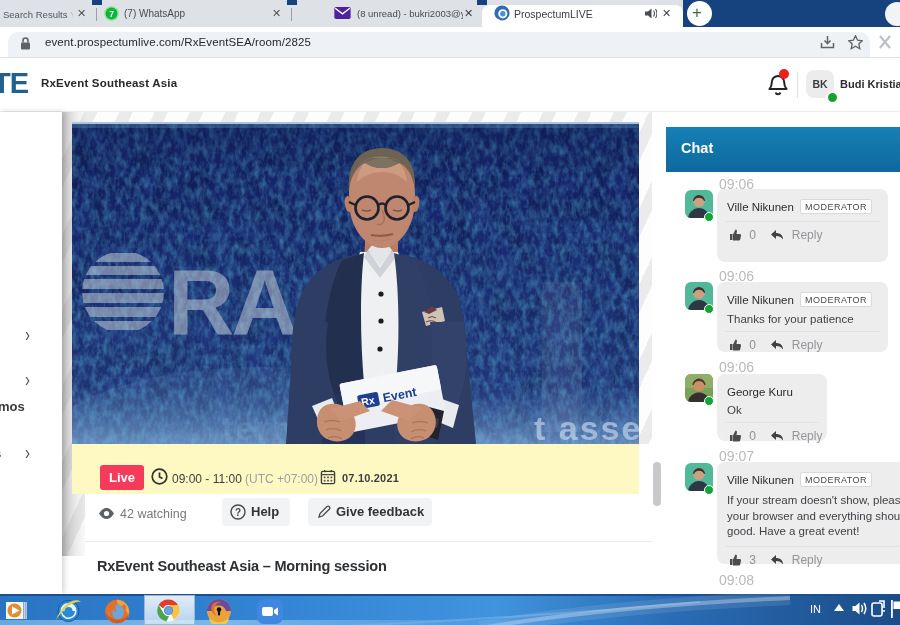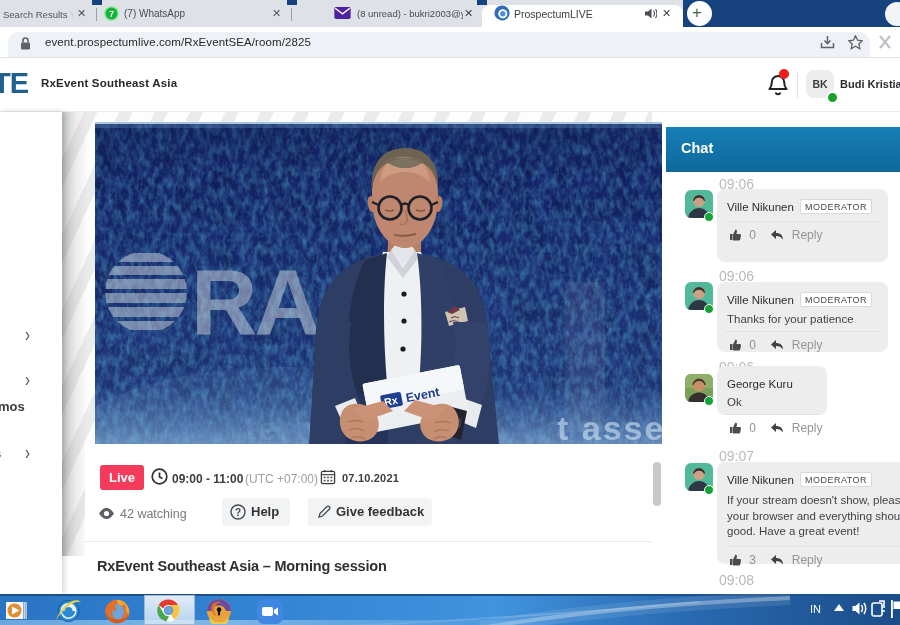--- a/index.html
+++ b/index.html
@@ -27,21 +27,21 @@
   #stripes{position:absolute;left:62px;top:0;width:596px;height:468px;
     background:repeating-linear-gradient(115deg,#fdfdfd 0 20px,#ebebec 20px 32px);}
   #stripeshadow{position:absolute;left:62px;top:0;width:26px;height:468px;
     background:linear-gradient(90deg,rgba(135,135,135,0.48),rgba(170,170,170,0.2) 55%,rgba(200,200,200,0));}
   #drawer{position:absolute;left:0;top:0;width:62px;height:482px;background:#fff;box-shadow:2px 0 6px rgba(0,0,0,0.18);}
   .chev{position:absolute;font-size:15px;color:#555;transform:scaleY(1.3);}
   .drawertxt{position:absolute;font-size:13px;font-weight:600;color:#3a3a3a;}
   #whitebelow{position:absolute;left:62px;top:444px;width:596px;height:38px;background:#fff;}
   #infocard{position:absolute;left:85px;top:332px;width:567px;height:150px;background:#fff;}
   
-  #video{position:absolute;left:95px;top:10px;width:567px;height:322px;background:#fef9c3;overflow:hidden;}
+  #video{position:absolute;left:72px;top:10px;width:567px;height:372px;background:#fef9c3;overflow:hidden;}
   
   #live{position:absolute;left:100px;top:353px;width:44px;height:25px;background:#f43b5c;border-radius:3px;color:#fff;font-size:13px;font-weight:bold;text-align:center;line-height:25px;}
   .inforow{position:absolute;font-size:13px;color:#3b3d40;}
   .pill{position:absolute;height:28px;background:#f2f3f5;border-radius:4px;font-size:13px;font-weight:600;color:#333;line-height:28px;}
   #infodivider{position:absolute;left:85px;top:429px;width:567px;height:1px;background:#e9e9e9;}
   #vidtitle{position:absolute;left:97px;top:446px;font-size:14.5px;font-weight:bold;color:#2e3033;letter-spacing:-0.2px;}
   
   #chat{position:absolute;left:666px;top:0;width:244px;height:482px;background:#fff;}
   #chathead{position:absolute;left:0;top:15px;width:244px;height:45px;background:linear-gradient(180deg,#1680b6,#0f689c);color:#fff;font-size:14.5px;font-weight:bold;}
   #chathead span{position:absolute;left:15px;top:13px;}
@@ -284,21 +284,21 @@
           <path d="M356 301 q-8 -3 -16 0 M354 309 q-8 -3 -15 1 M352 316 q-7 -3 -13 1" stroke="#a9755c" stroke-width="1.3" fill="none"></path>
         </g>
       </svg>
     </div>
 
     <div id="live">Live</div>
     <svg class="abs" style="left:151px;top:356px" width="17" height="17" viewBox="0 0 17 17">
       <circle cx="8.5" cy="8.5" r="7.3" fill="none" stroke="#2f3134" stroke-width="1.7"></circle>
       <path d="M8.5 4.5 V9 L11.5 10.5" fill="none" stroke="#2f3134" stroke-width="1.7"></path>
     </svg>
-    <div class="inforow" style="left:172px;top:360px;font-weight:700;font-size:12px;text-align:right;">09:00 - 11:00</div>
+    <div class="inforow" style="left:172px;top:360px;font-weight:400;font-size:12px;text-align:right;">09:00 - 11:00</div>
     <div class="inforow" style="left:245px;top:360px;color:#9b9ea3;font-size:12px;">(UTC +07:00)</div>
     <svg class="abs" style="left:320px;top:357px" width="16" height="16" viewBox="0 0 17 17">
       <rect x="1.5" y="2.5" width="14" height="13" rx="1.5" fill="none" stroke="#3a3c3f" stroke-width="1.4"></rect>
       <path d="M1.5 6 H15.5" stroke="#3a3c3f" stroke-width="1.2"></path>
       <path d="M5 1 V3.5 M12 1 V3.5" stroke="#3a3c3f" stroke-width="1.4"></path>
       <g fill="#4a4c4f">
           <rect x="4" y="8" width="1.8" height="1.8"></rect>
           <rect x="7.6" y="8" width="1.8" height="1.8"></rect>
           <rect x="11.2" y="8" width="1.8" height="1.8"></rect>
           <rect x="4" y="11.5" width="1.8" height="1.8"></rect>
@@ -382,21 +382,21 @@
 
       <div class="ts" style="top:247px">09:06</div>
       <div class="avatar" style="top:262px"><svg width="28" height="28">
             <rect width="28" height="28" fill="#7ba05c"></rect>
             <rect width="28" height="14" fill="#8fae6a"></rect>
             <circle cx="14" cy="11" r="6.5" fill="#c79067"></circle>
             <path d="M14 4.5 a6.5 6.5 0 0 1 6.5 6.5 l-1.2 -0 a5.5 5.5 0 0 0 -10.6 0 l-1.2 0 a6.5 6.5 0 0 1 6.5 -6.5z" fill="#4a3a30"></path>
             <path d="M3 28 c1-7 7-9.5 11-9.5 c4 0 10 2.5 11 9.5z" fill="#33302e"></path>
           </svg></div>
       <div class="avdot" style="left:38px;top:284px"></div>
-      <div class="bubble" style="top:254px;width:110px;height:49px;border-radius:8px;">
+      <div class="bubble" style="top:262px;width:110px;height:67px;border-radius:8px;">
         <div style="padding:8px 10px 0 10px;white-space:nowrap;"><span class="bname">George Kuru</span></div>
         <div class="btext" style="padding:4px 10px 0 10px;white-space:nowrap;">Ok</div>
         <div class="actions" style="margin:6px 8px 0 8px;padding:6px 0 0 4px;">
           <svg style="vertical-align:-2px" width="13" height="13" viewBox="0 0 13 13">
               <path d="M1 6 h2.5 v6 H1z M4 6.5 L6.5 1.5 q1.5 0 1.5 1.5 l-0.5 3 h3.5 q1.2 0 1 1.5 l-0.8 4 q-0.2 1 -1.4 1 H4z" fill="#4a4c4f"></path>
             </svg>
           <span style="margin-left:4px;color:#8f9194;">0</span>
           <svg style="margin-left:11px;vertical-align:-2px" width="14" height="12" viewBox="0 0 14 12">
               <path d="M6 1 L1 5.5 L6 10 V7 C9 7 11.5 8 13 10.5 C13 6 10 4 6 4z" fill="#3f4144"></path>
             </svg>

